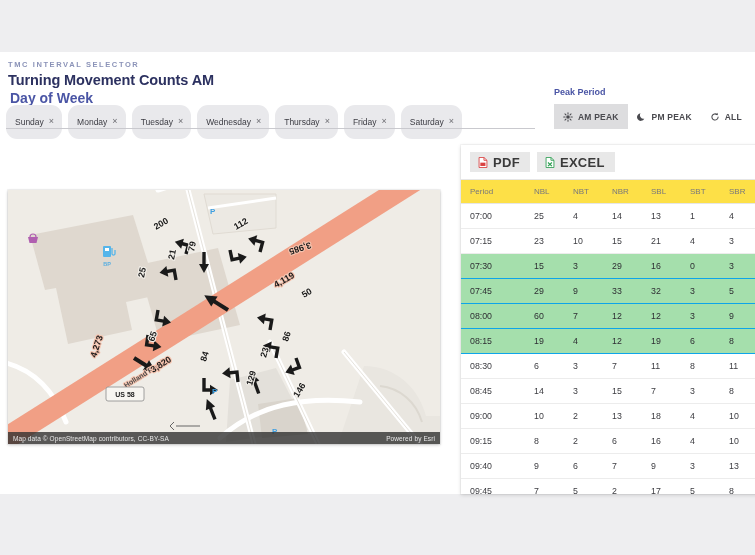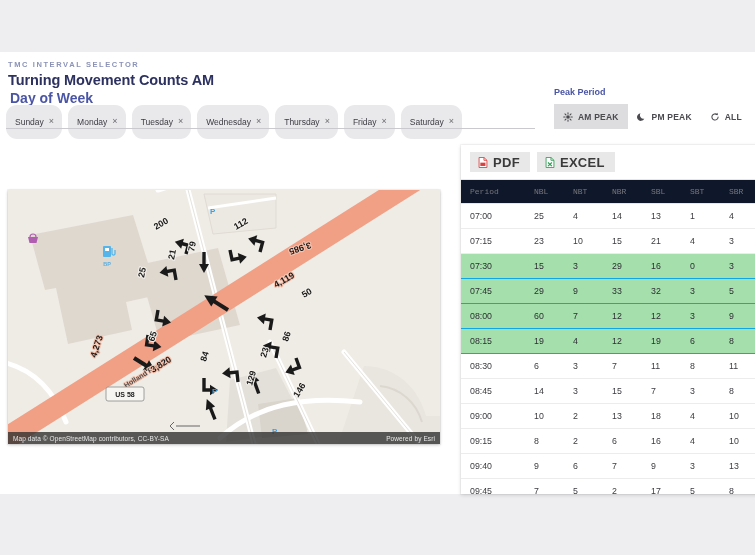--- a/index.html
+++ b/index.html
@@ -101,22 +101,21 @@
   .tool-btn{
     height:20px;display:flex;align-items:center;gap:5px;
     background:#e8e8e8;padding:0 10px 0 8px;
     font-size:13px;font-weight:700;color:#3a3a3a;letter-spacing:.3px;
   }
   .tool-ico{width:10px;height:11px;display:inline-flex;}
   table.tmc{border-collapse:collapse;width:300px;table-layout:fixed;}
   table.tmc th{
     font-size:8px;font-weight:400;color:#77777c;text-align:left;
     padding:7px 0 7px 0;border-bottom:1px solid #e6e6e6;border-top:1px solid #e6e6e6;
-    background:#0f172a;
-    font-family:Liberation Mono, monospace;
+    background:#fde047;
   }
   table.tmc td{
     font-size:8.8px;color:#3c3c41;text-align:left;
     padding:7px 0 7px 0;border-bottom:1px solid #ececec;
   }
   table.tmc tr.hl td{background:#a5dfac;border-bottom:1px solid #0ea5e9;color:#2e2e33;}
   .c-period{padding-left:9px !important;width:64px;}
   .c-num{width:39px;}
   table.tmc th.c-period{padding-left:9px;}
 </style>

